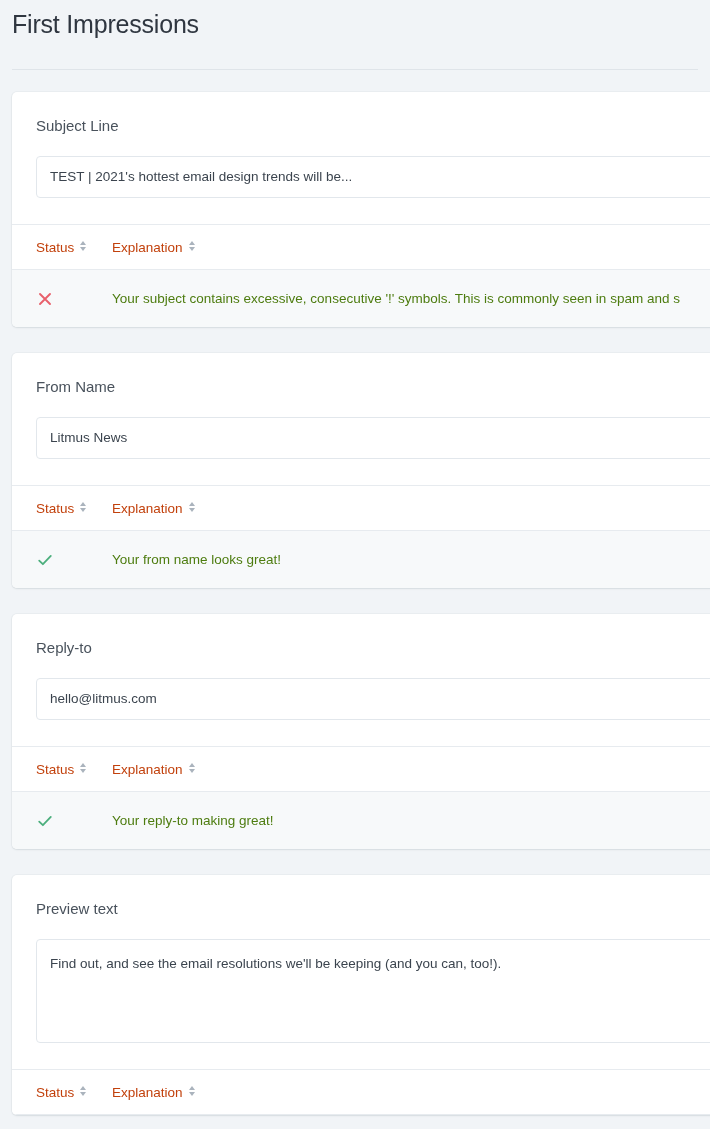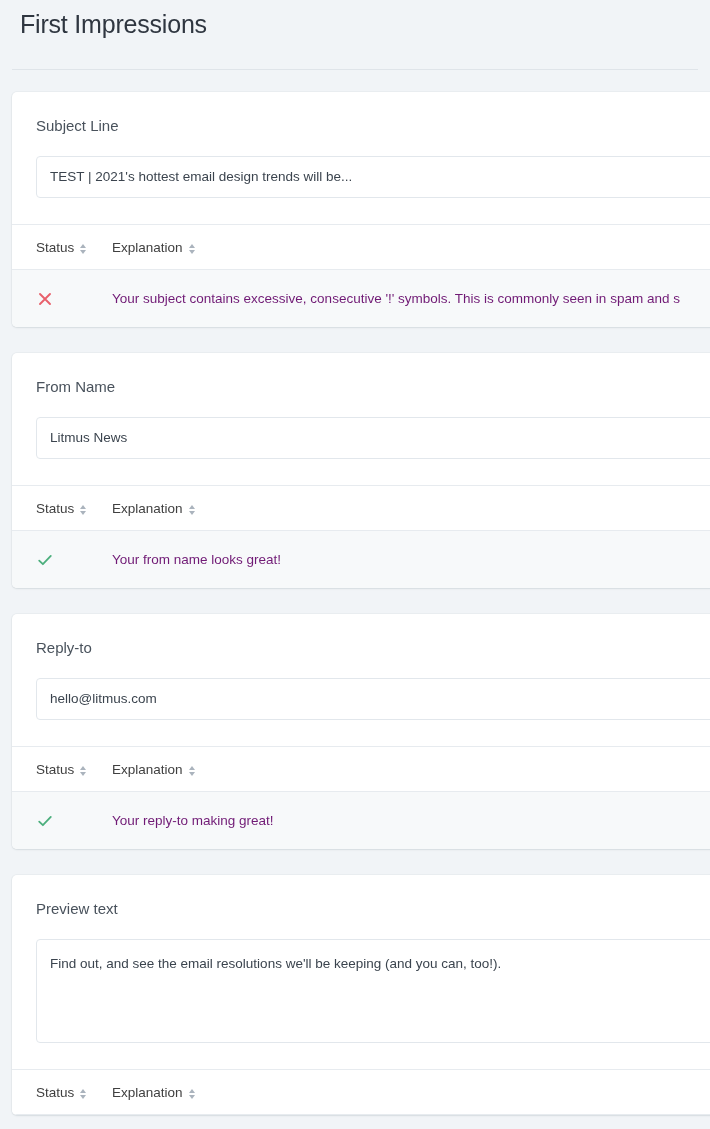--- a/index.html
+++ b/index.html
@@ -12,21 +12,21 @@
 
   body {
     background: #f1f4f7;
     font-family: "Liberation Sans", sans-serif;
     color: #3d4852;
     -webkit-font-smoothing: antialiased;
   }
 
   
   .page-header {
-    padding: 0 20px;
+    padding: 0 12px;
   }
   .page-title {
     font-size: 25px;
     font-weight: 400;
     color: #2f3640;
     letter-spacing: -0.2px;
     padding-top: 8px;
     line-height: 32px;
   }
   .page-subtitle {
@@ -97,40 +97,40 @@
   }
   .trow {
     height: 57px;
     background: #f7f9fa;
   }
   .col-status { width: 99px; padding-left: 24px; flex: none; }
   .col-expl   { flex: 1 1 auto; padding-left: 1px; }
 
   .th {
     font-size: 13.5px;
-    color: #404040;
+    color: #c2410c;
     display: inline-flex;
-    align-items: flex-end;
+    align-items: flex-start;
     gap: 6px;
     cursor: pointer;
     white-space: nowrap;
   }
   .sort-icon { display: inline-block; width: 7px; height: 12px; position: relative; }
   .sort-icon::before, .sort-icon::after {
     content: ""; position: absolute; left: 0;
     border-left: 3.5px solid transparent;
     border-right: 3.5px solid transparent;
   }
   .sort-icon::before { top: 1px; border-bottom: 4px solid #aab3bd; }
   .sort-icon::after  { bottom: 1px; border-top: 4px solid #aab3bd; }
 
   .status-icon { display: block; width: 18px; height: 18px; }
   .cell-text {
     font-size: 13.5px;
-    color: #701a75;
+    color: #4d7c0f;
     line-height: 18px;
     white-space: nowrap;
   }
 </style>
 </head>
 <body>
 
 <div class="page-header">
   <div class="page-title">First Impressions</div>
 </div>

